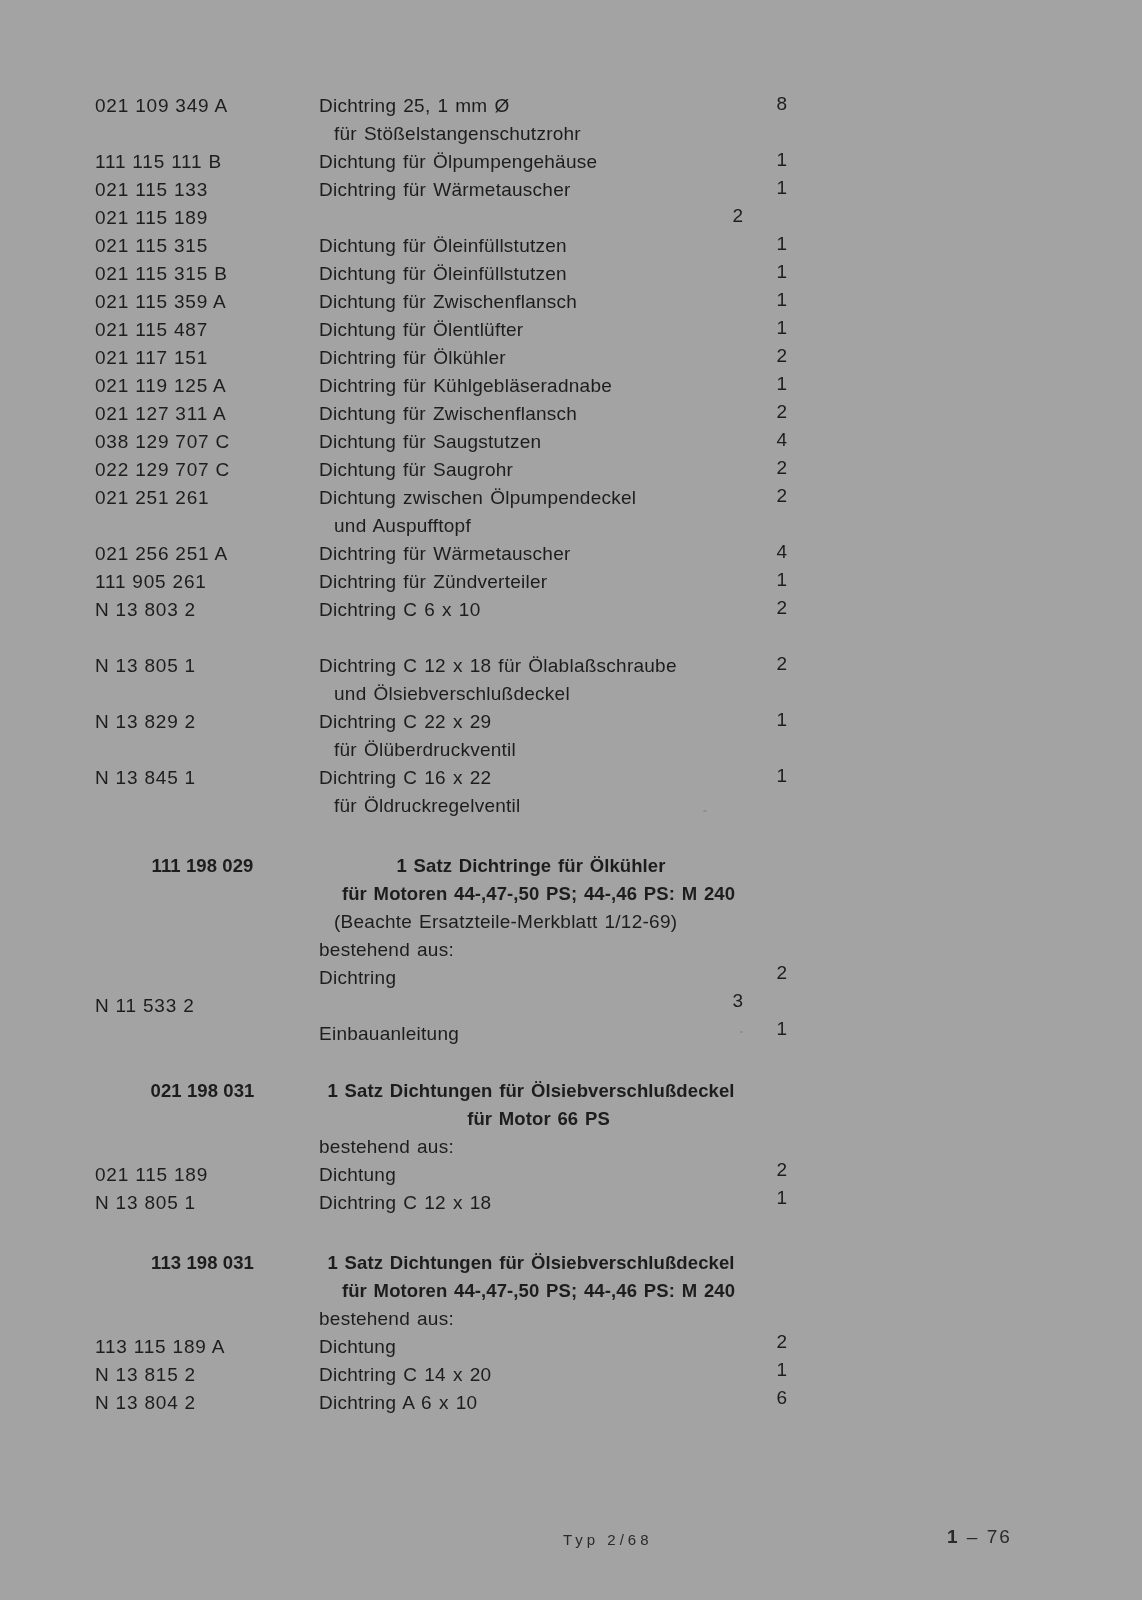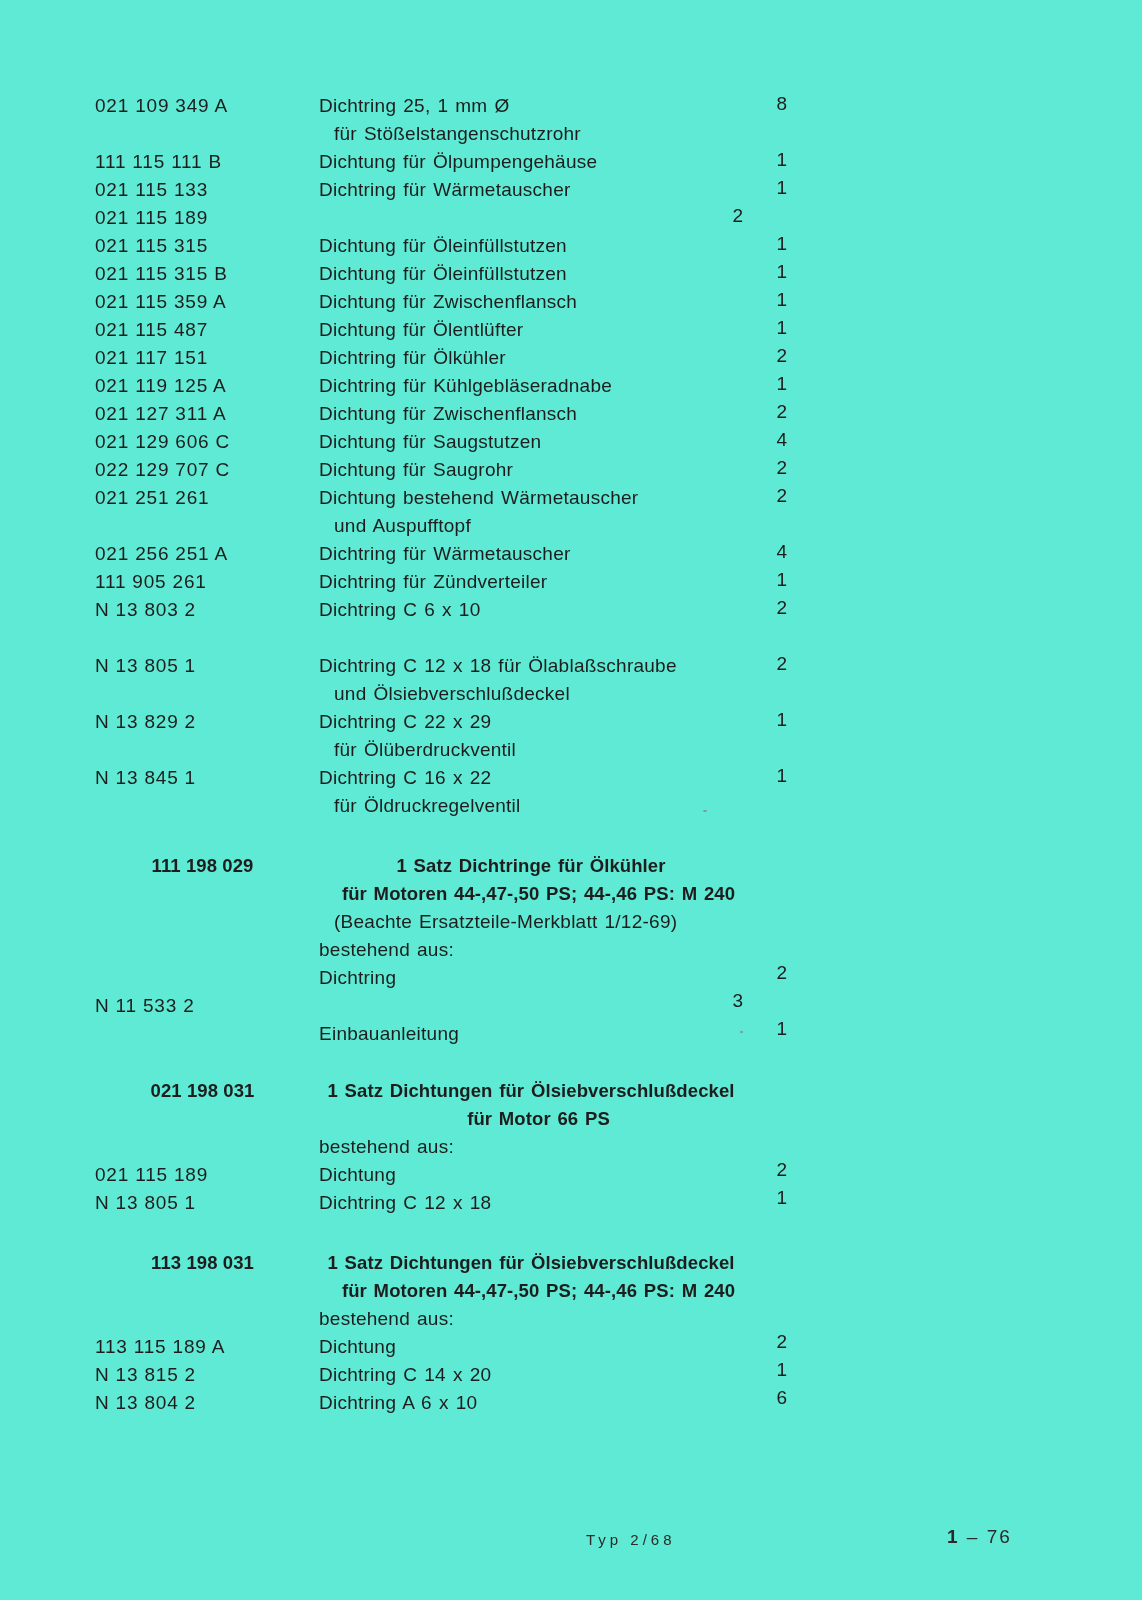--- a/index.html
+++ b/index.html
@@ -1,34 +1,34 @@
 <!DOCTYPE html>
 <html><head>
 <meta charset="utf-8">
 <style>
   html,body{margin:0;padding:0;background:#e8e8e8;}
   .page{
-    position:relative;width:1142px;height:1600px;background:#5eead4;
+    position:relative;width:1142px;height:1600px;background:#a3a3a3;
     font-family:"Liberation Sans","DejaVu Sans",sans-serif;
     color:#1d1d1d;overflow:hidden;
   }
   .list{position:absolute;left:95px;top:92px;width:692px;}
   .row{
     display:grid;grid-template-columns:215px 1fr 44px;
     height:28px;line-height:28px;font-size:19px;font-weight:400;
   }
   .pn{letter-spacing:0.8px;white-space:nowrap;}
   .desc{letter-spacing:0.25px;word-spacing:1.5px;white-space:nowrap;margin-left:9px;}
   .indent{padding-left:15px;}
   .qty{text-align:right;transform:translateY(-2px);}
   .setqty{transform:translateY(-5px);}
   .b{font-weight:700;font-size:18.5px;letter-spacing:0.1px;text-align:center;}
   .spacer{width:100%;}
   .ftyp{
-    position:absolute;left:586px;top:1529px;height:22px;line-height:22px;
+    position:absolute;left:563px;top:1529px;height:22px;line-height:22px;
     font-size:15px;letter-spacing:4px;color:#2a2a2a;white-space:nowrap;
   }
   .fpage{
     position:absolute;left:947px;top:1524px;height:26px;line-height:26px;
     font-size:19px;letter-spacing:2px;color:#2a2a2a;white-space:nowrap;
   }
   .fpage b{font-weight:700;}
   .speck{position:absolute;background:#8f8f8f;border-radius:50%;}
 </style>
 </head>
@@ -89,32 +89,32 @@
         <span class="pn">021 119 125 A</span>
         <span class="desc">Dichtring für Kühlgebläseradnabe</span>
         <span class="qty">1</span>
       </div>
       <div class="row">
         <span class="pn">021 127 311 A</span>
         <span class="desc">Dichtung für Zwischenflansch</span>
         <span class="qty">2</span>
       </div>
       <div class="row">
-        <span class="pn">021 129 606 C</span>
+        <span class="pn">038 129 707 C</span>
         <span class="desc">Dichtung für Saugstutzen</span>
         <span class="qty">4</span>
       </div>
       <div class="row">
         <span class="pn">022 129 707 C</span>
         <span class="desc">Dichtung für Saugrohr</span>
         <span class="qty">2</span>
       </div>
       <div class="row">
         <span class="pn">021 251 261</span>
-        <span class="desc">Dichtung bestehend Wärmetauscher</span>
+        <span class="desc">Dichtung zwischen Ölpumpendeckel</span>
         <span class="qty">2</span>
       </div>
       <div class="row">
         <span class="pn"></span>
         <span class="desc indent">und Auspufftopf</span>
         <span class="qty"></span>
       </div>
       <div class="row">
         <span class="pn">021 256 251 A</span>
         <span class="desc">Dichtring für Wärmetauscher</span>

